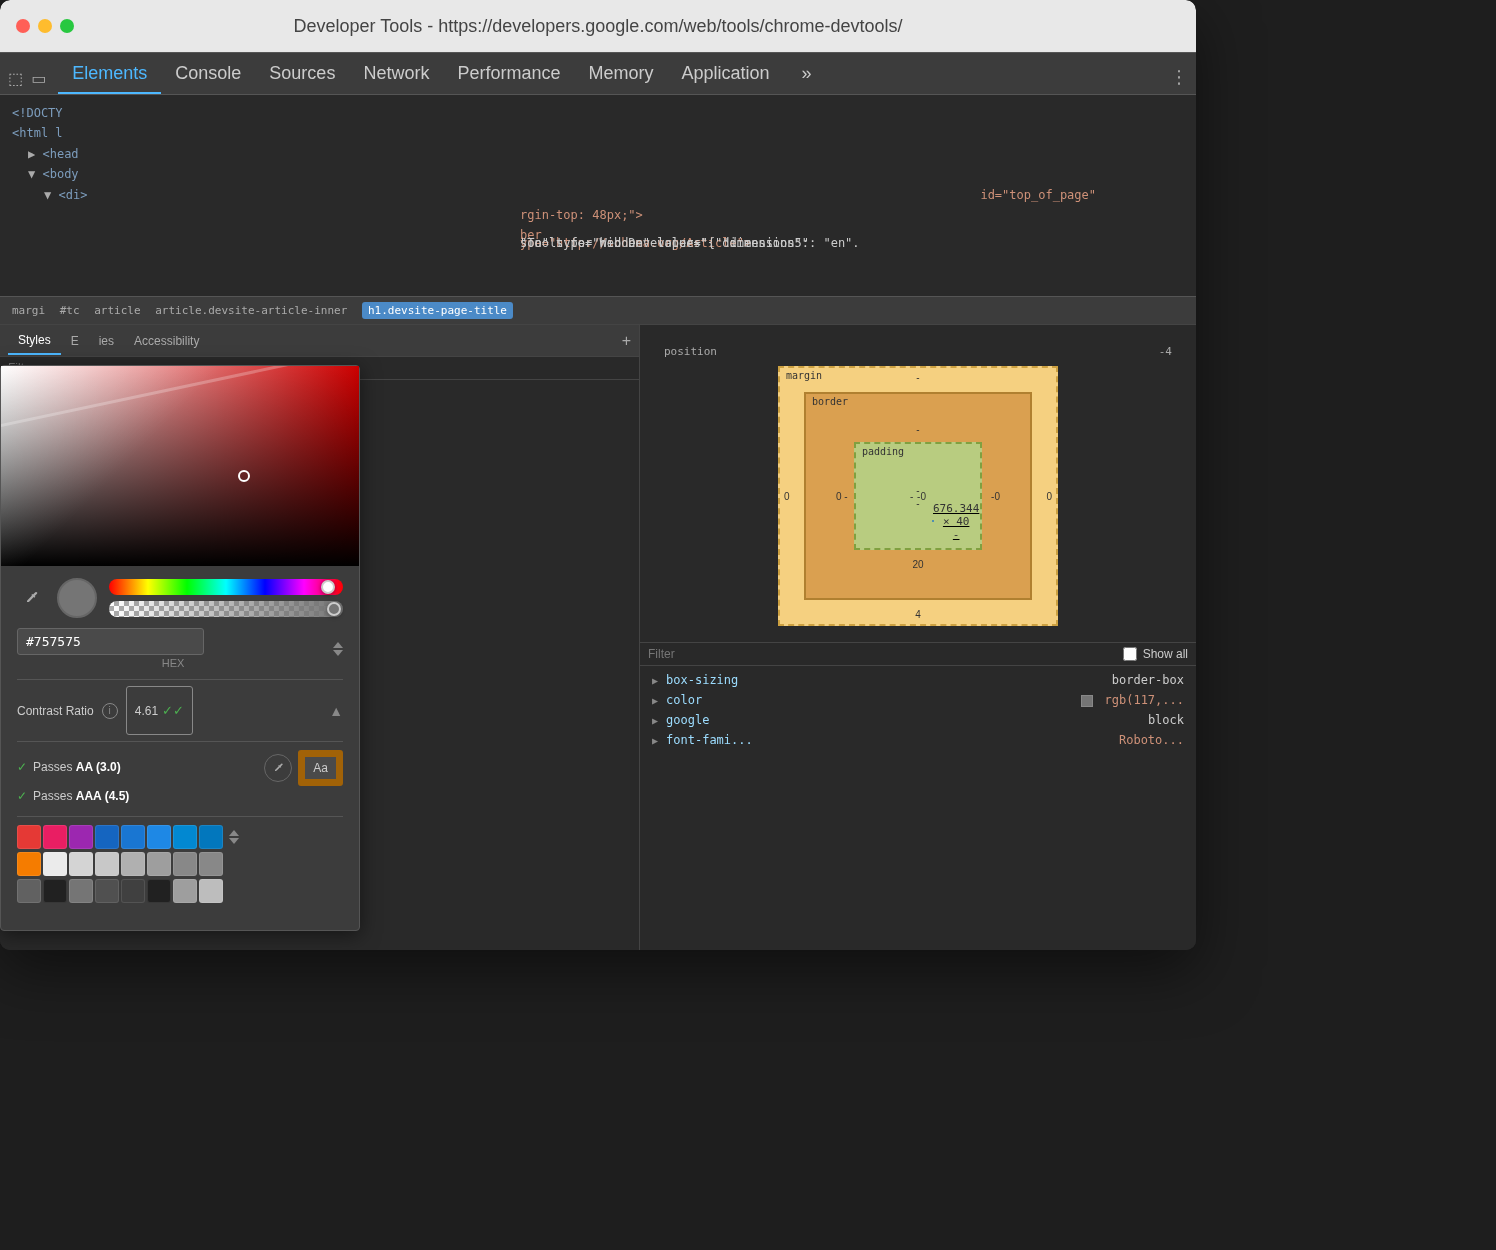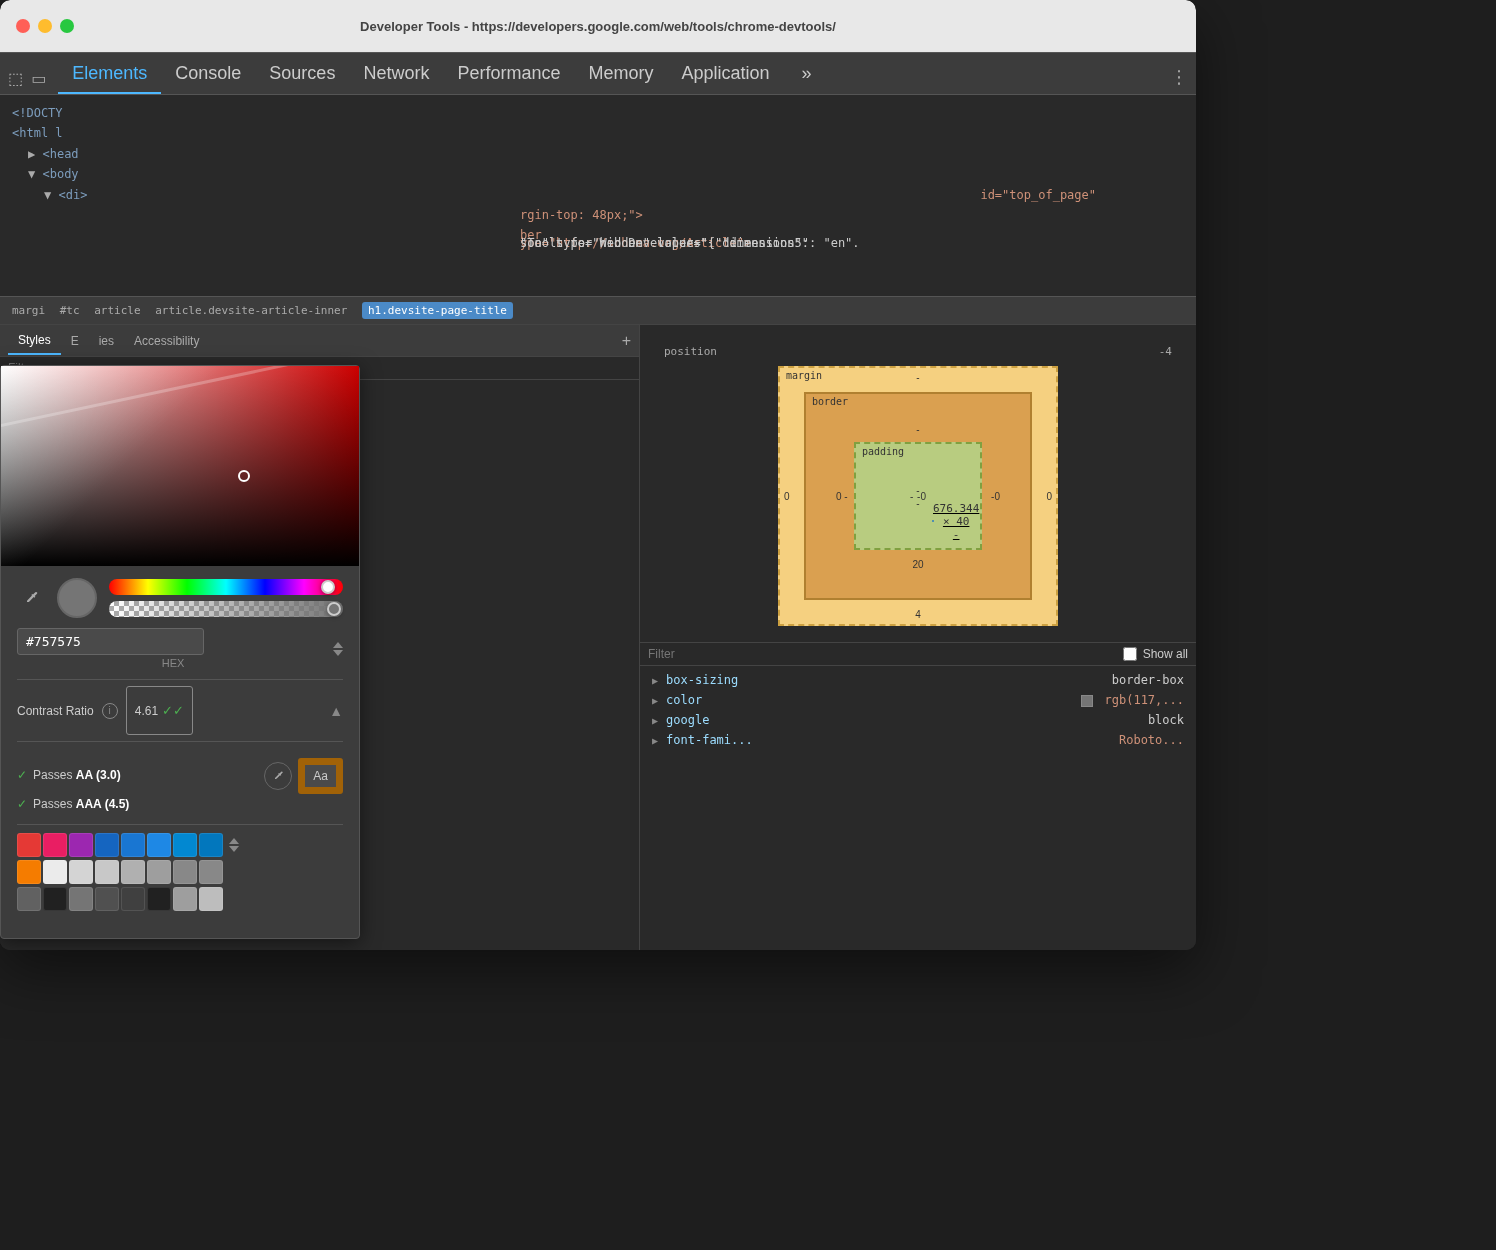--- a/index.html
+++ b/index.html
@@ -31,23 +31,23 @@
       align-items: center;
     }
     .tl { width: 14px; height: 14px; border-radius: 50%; }
     .tl-red { background: #ff5f57; }
     .tl-yellow { background: #febc2e; }
     .tl-green { background: #28c840; }
     .titlebar-title {
       position: absolute;
       left: 50%;
       transform: translateX(-50%);
-      font-size: 13px;
+      font-size: 18px;
       color: #444;
-      font-weight: 700;
+      font-weight: 400;
       white-space: nowrap;
     }
 
     
     .devtools {
       flex: 1;
       background: #292929;
       display: flex;
       flex-direction: column;
       border-top: 1px solid #555;
@@ -374,21 +374,21 @@
     }
 
     
     .contrast-ratio {
       display: flex;
       align-items: center;
       gap: 8px;
       padding: 6px 0;
       border-top: 1px solid #555;
       border-bottom: 1px solid #555;
-      margin-bottom: 12px;
+      margin-bottom: 4px;
     }
     .contrast-label {
       font-size: 12px;
       color: #ccc;
     }
     .contrast-info-icon {
       width: 16px;
       height: 16px;
       border: 1px solid #888;
       border-radius: 50%;

